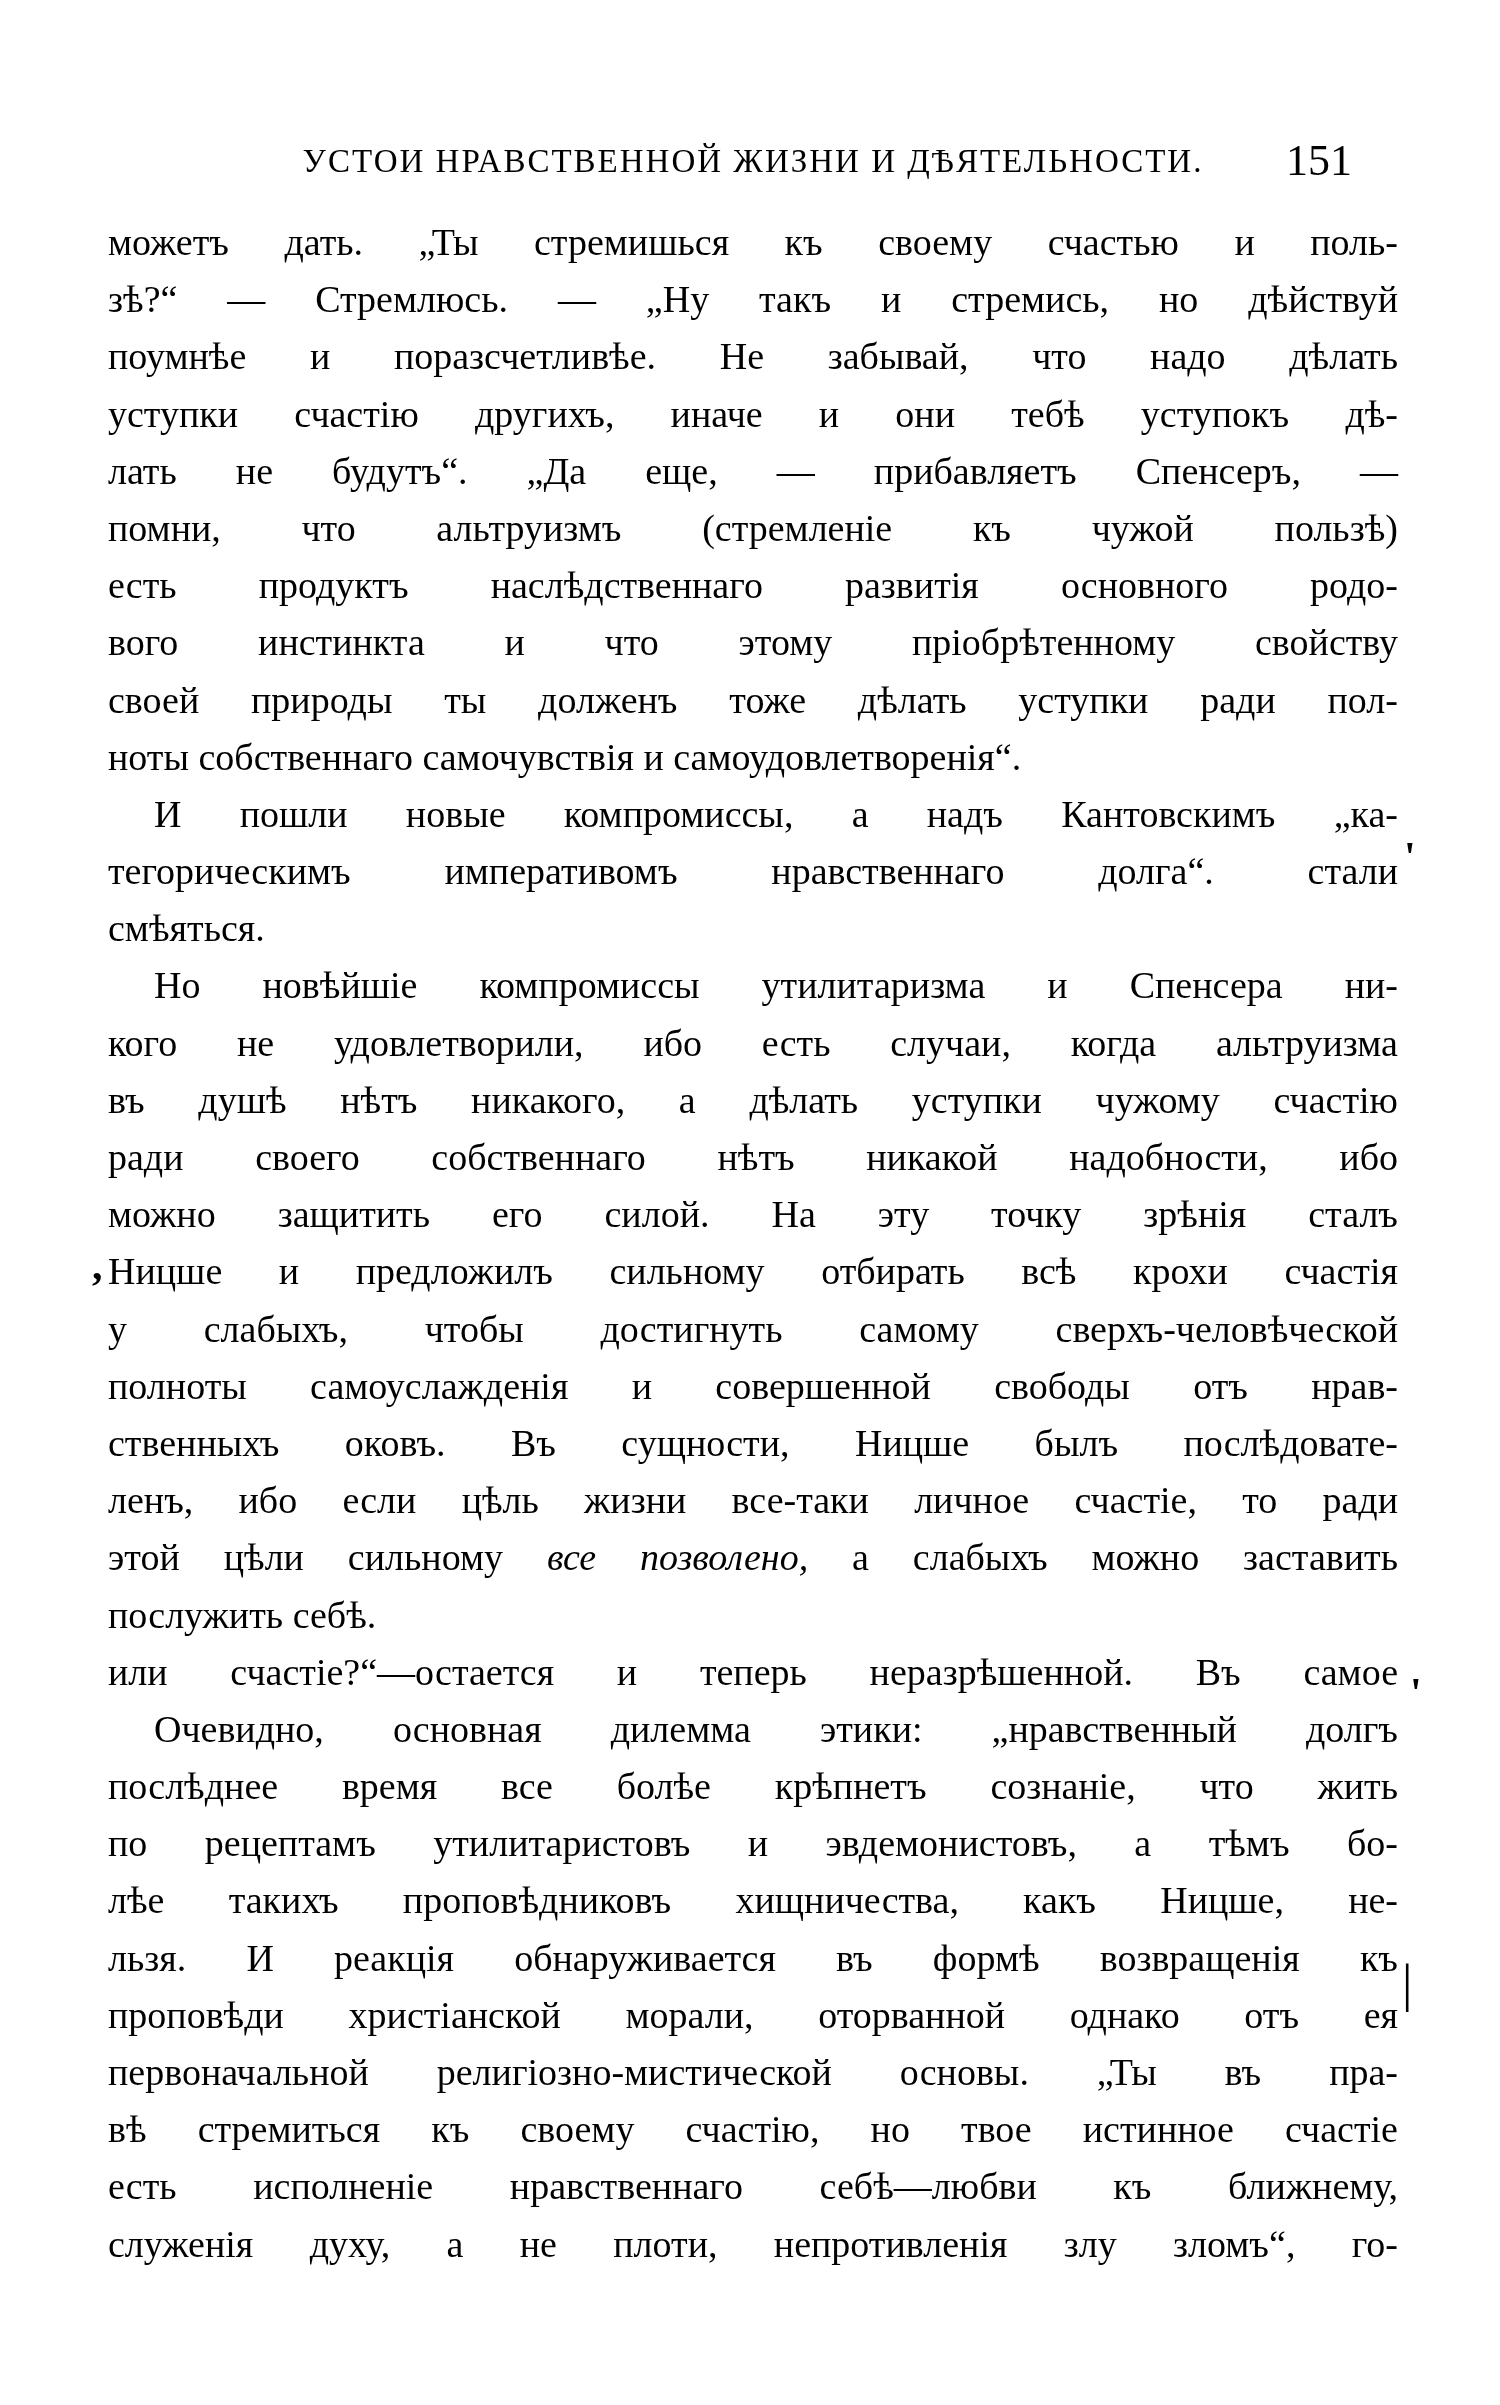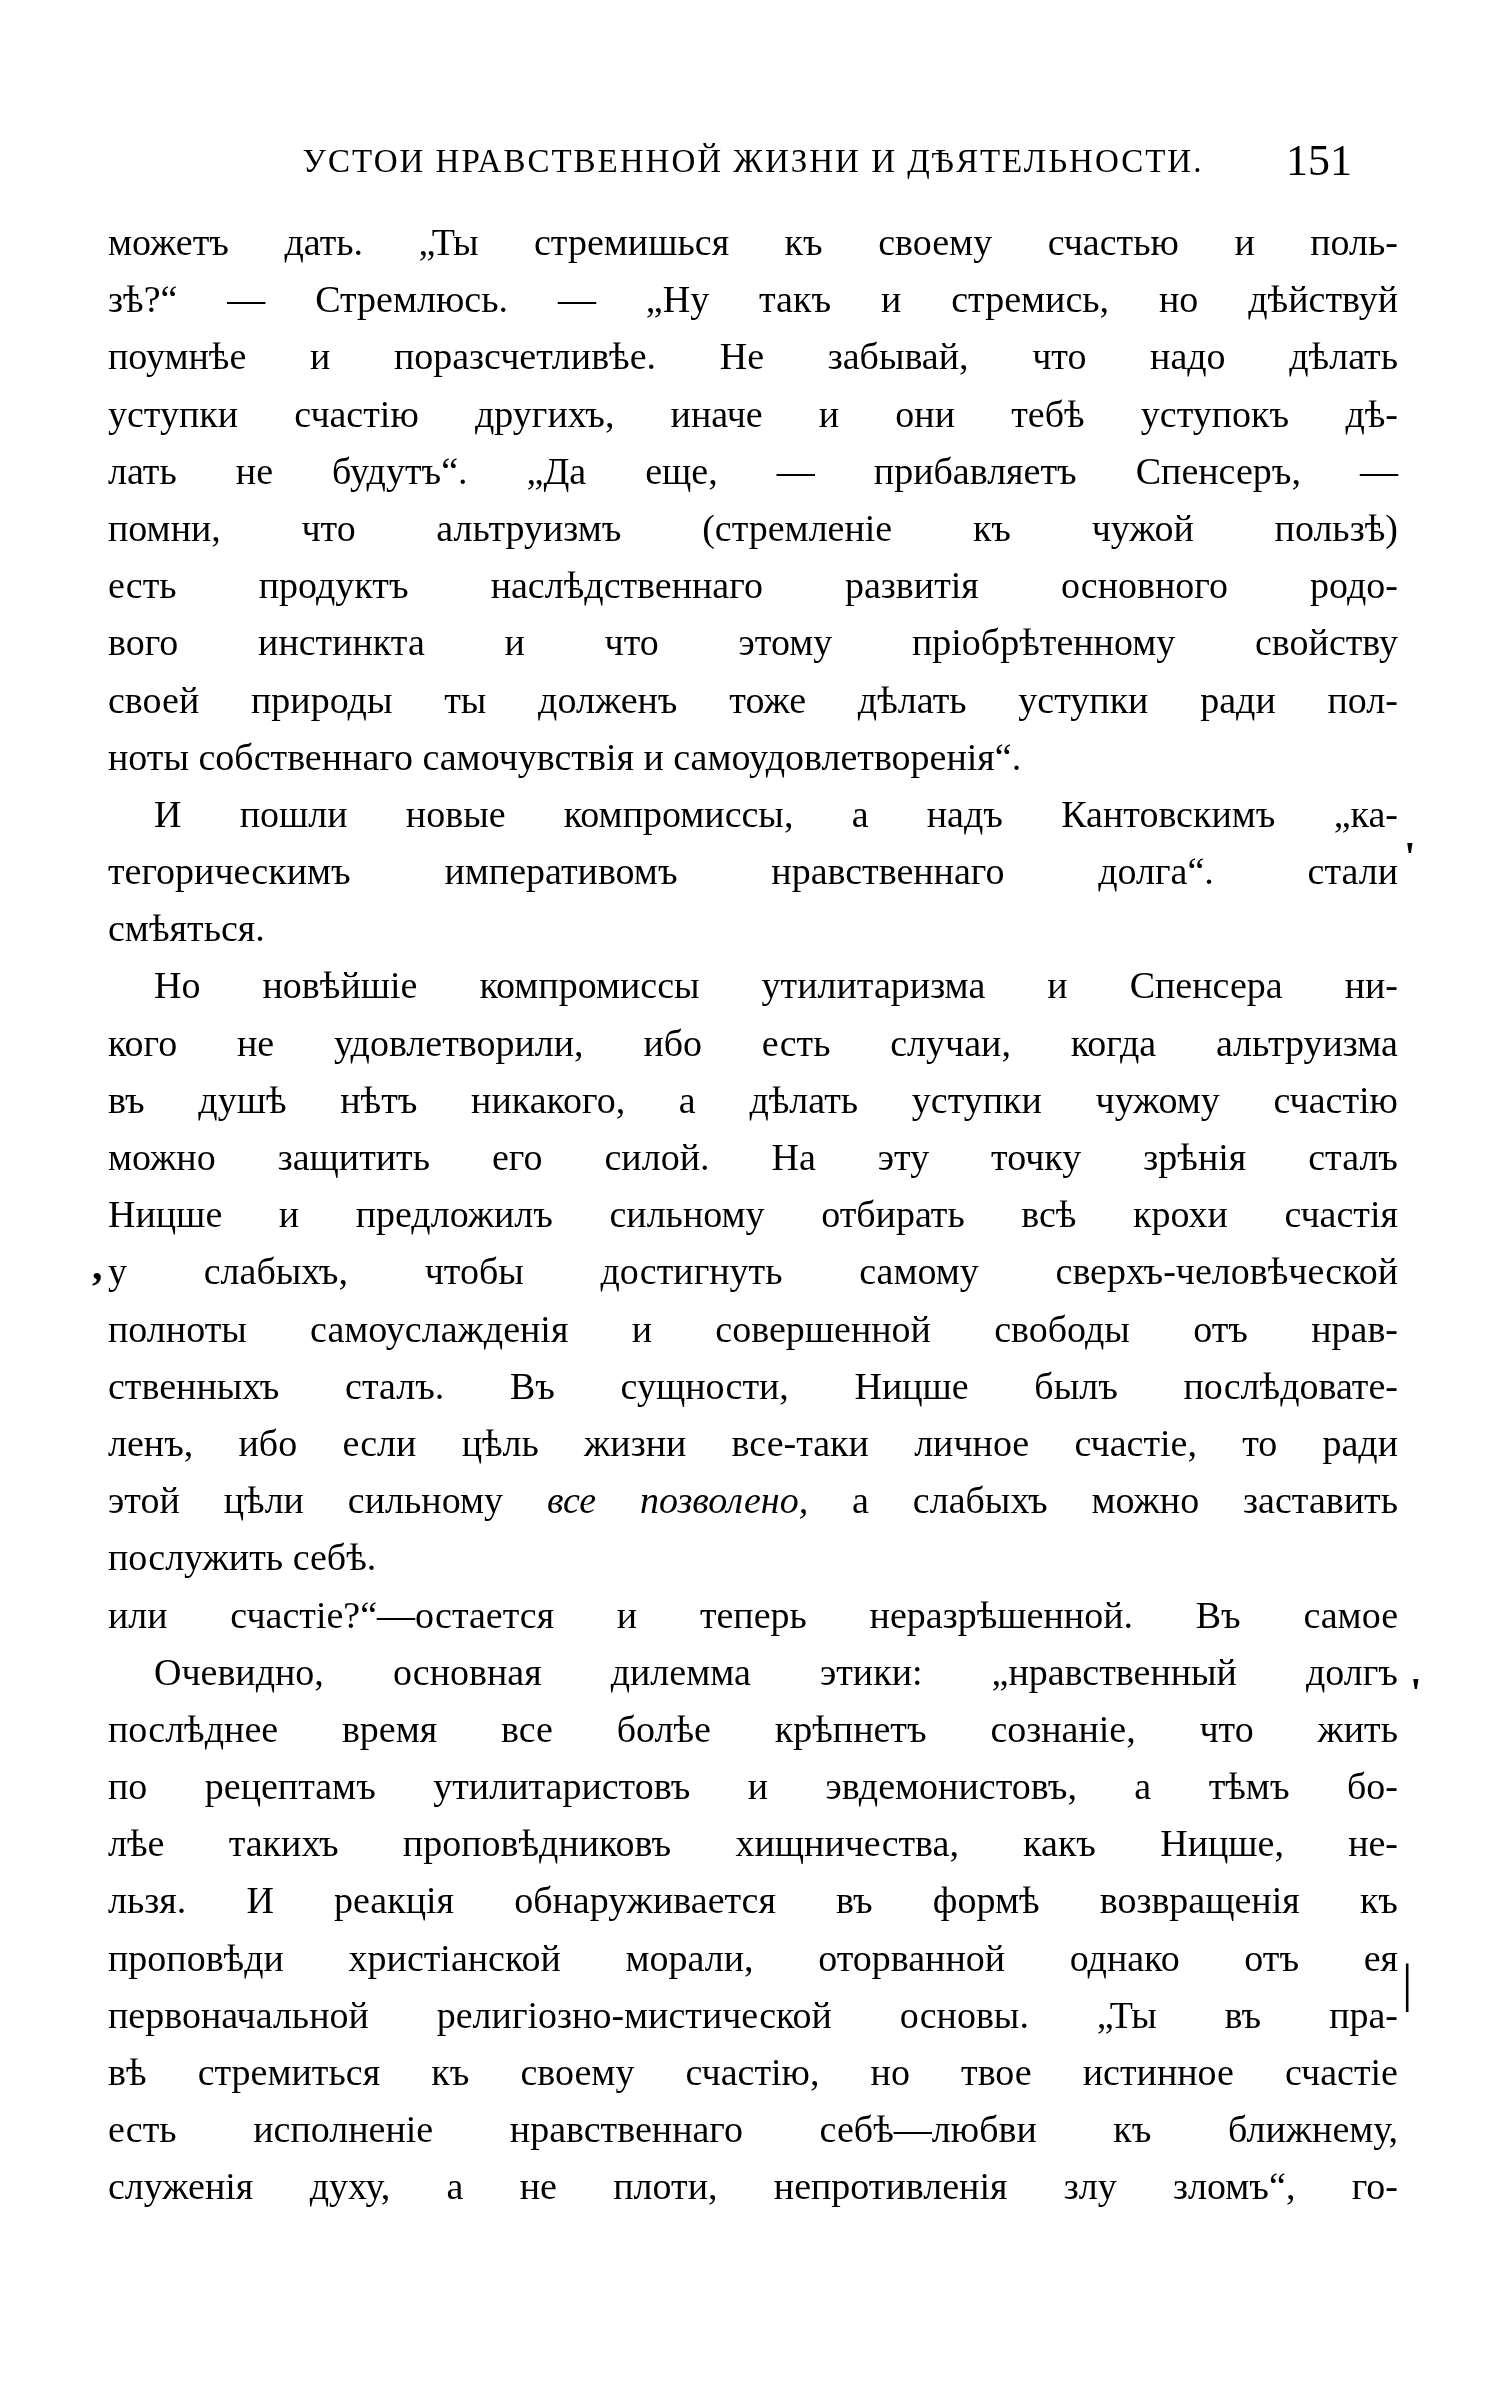--- a/index.html
+++ b/index.html
@@ -84,25 +84,26 @@
       <div class="line"><span>есть продуктъ наслѣдственнаго развитія основного родо-</span></div>
       <div class="line"><span>вого инстинкта и что этому пріобрѣтенному свойству</span></div>
       <div class="line"><span>своей природы ты долженъ тоже дѣлать уступки ради пол-</span></div>
       <div class="line para-end"><span>ноты собственнаго самочувствія и самоудовлетворенія“.</span></div>
       <div class="line indent"><span>И пошли новые компромиссы, а надъ Кантовскимъ „ка-</span></div>
       <div class="line"><span>тегорическимъ императивомъ нравственнаго долга“. стали</span></div>
       <div class="line para-end"><span>смѣяться.</span></div>
       <div class="line indent"><span>Но новѣйшіе компромиссы утилитаризма и Спенсера ни-</span></div>
       <div class="line"><span>кого не удовлетворили, ибо есть случаи, когда альтруизма</span></div>
       <div class="line"><span>въ душѣ нѣтъ никакого, а дѣлать уступки чужому счастію</span></div>
+      <div class="line"><span>ради своего собственнаго нѣтъ никакой надобности, ибо</span></div>
       <div class="line"><span>можно защитить его силой. На эту точку зрѣнія сталъ</span></div>
       <div class="line"><span>Ницше и предложилъ сильному отбирать всѣ крохи счастія</span></div>
       <div class="line"><span>у слабыхъ, чтобы достигнуть самому сверхъ-человѣческой</span></div>
       <div class="line"><span>полноты самоуслажденія и совершенной свободы отъ нрав-</span></div>
-      <div class="line"><span>ственныхъ сталъ. Въ сущности, Ницше былъ послѣдовате-</span></div>
+      <div class="line"><span>ственныхъ оковъ. Въ сущности, Ницше былъ послѣдовате-</span></div>
       <div class="line"><span>ленъ, ибо если цѣль жизни все-таки личное счастіе, то ради</span></div>
       <div class="line"><span>этой цѣли сильному </span><span class="italic">все позволено,</span><span> а слабыхъ можно заставить</span></div>
       <div class="line para-end"><span>послужить себѣ.</span></div>
       <div class="line"><span>или счастіе?“—остается и теперь неразрѣшенной. Въ самое</span></div>
       <div class="line indent"><span>Очевидно, основная дилемма этики: „нравственный долгъ</span></div>
       <div class="line"><span>послѣднее время все болѣе крѣпнетъ сознаніе, что жить</span></div>
       <div class="line"><span>по рецептамъ утилитаристовъ и эвдемонистовъ, а тѣмъ бо-</span></div>
       <div class="line"><span>лѣе такихъ проповѣдниковъ хищничества, какъ Ницше, не-</span></div>
       <div class="line"><span>льзя. И реакція обнаруживается въ формѣ возвращенія къ</span></div>
       <div class="line"><span>проповѣди христіанской морали, оторванной однако отъ ея</span></div>

